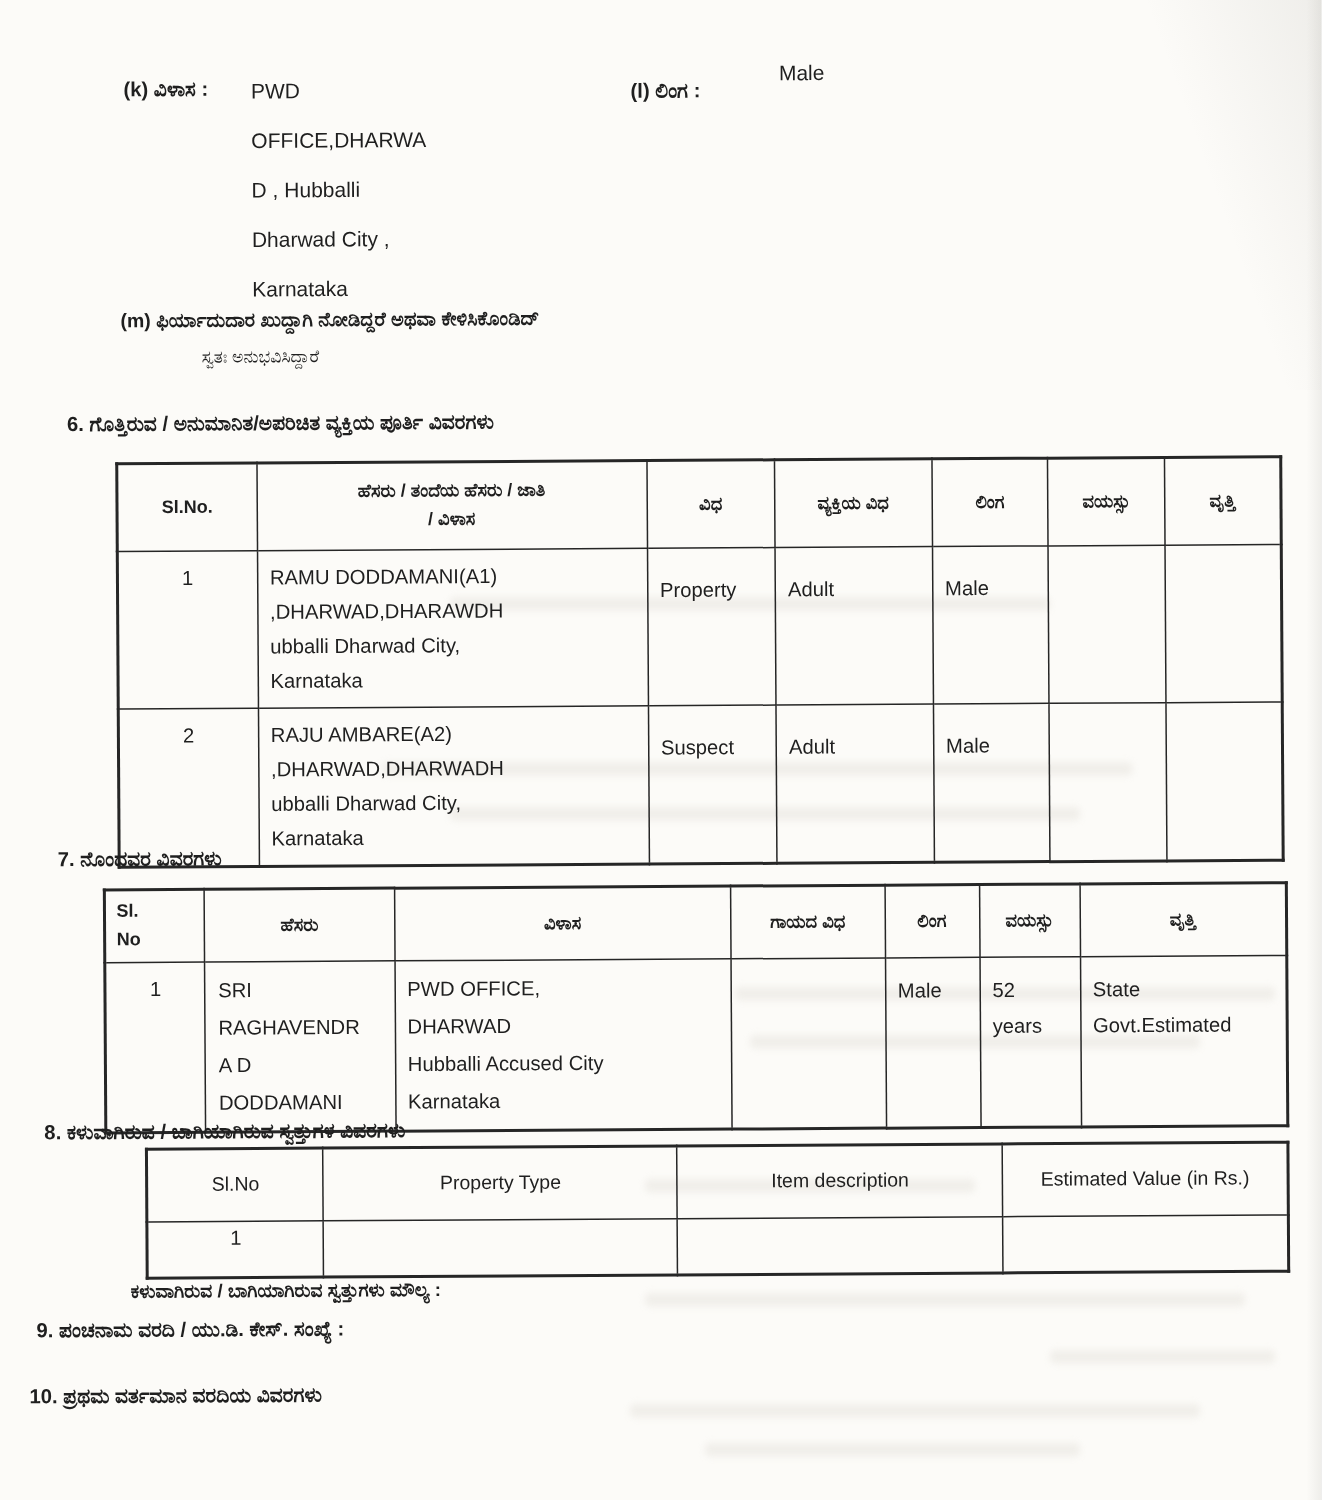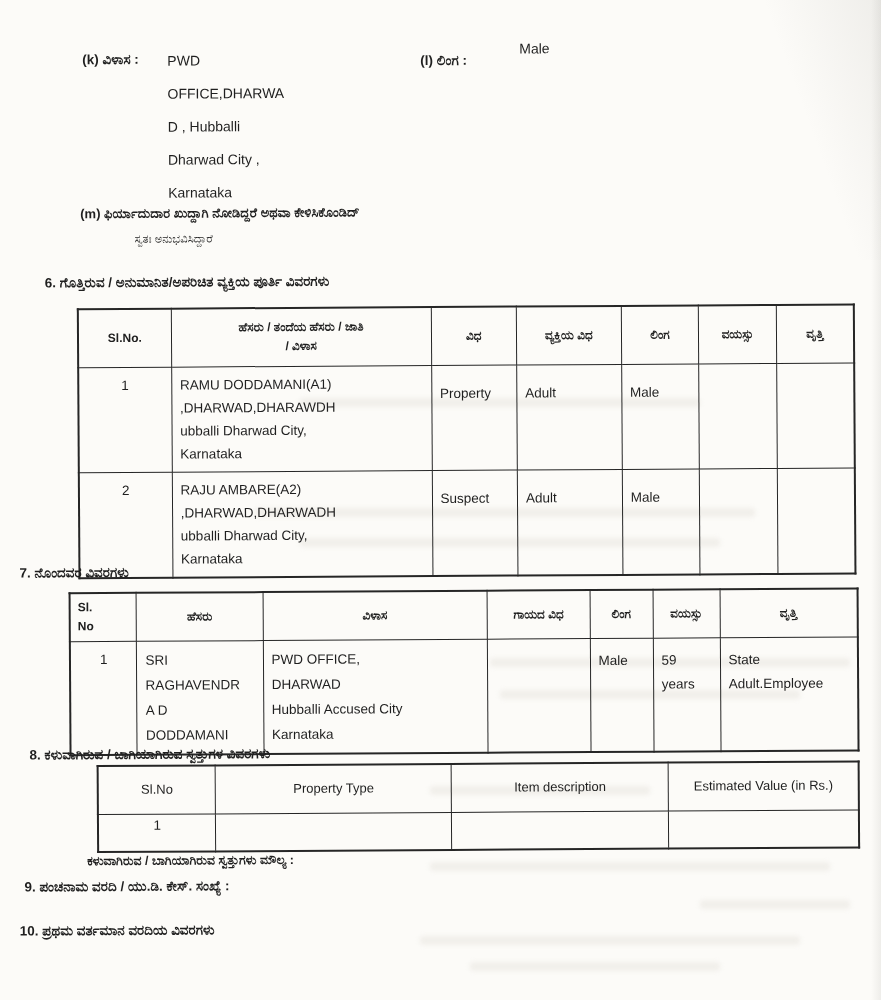--- a/index.html
+++ b/index.html
@@ -180,21 +180,21 @@
           <td class="midpad">Suspect</td>
           <td class="midpad">Adult</td>
           <td class="midpad">Male</td>
           <td></td>
           <td></td>
         </tr>
       </tbody>
         </table>
     </div>
 
-    <span class="abs section-title" style="left:19px;top:563px;">7. ನೊಂದವರ ವಿವರಗಳು</span>
+    <span class="abs section-title" style="left:38px;top:563px;">7. ನೊಂದವರ ವಿವರಗಳು</span>
 
     <div class="abs" style="left:68px;top:590px;width:790px;">
       <table class="t7">
         <colgroup>
           <col style="width:8.5%">
             <col style="width:16%">
             <col style="width:28.5%">
           <col style="width:13%">
             <col style="width:8%">
             <col style="width:8.5%">
@@ -216,24 +216,24 @@
           <td class="name">SRI
 RAGHAVENDR
 A D
 DODDAMANI</td>
           <td class="addr">PWD OFFICE,
 DHARWAD
 Hubballi Accused City
 Karnataka</td>
           <td></td>
           <td class="toppad">Male</td>
-          <td class="toppad">59
+          <td class="toppad">52
 years</td>
           <td class="toppad">State
-Adult.Employee</td>
+Govt.Estimated</td>
         </tr>
       </tbody>
         </table>
     </div>
 
     <span class="abs section-title" style="left:28px;top:745px;">8. ಕಳುವಾಗಿರುವ / ಬಾಗಿಯಾಗಿರುವ ಸ್ವತ್ತುಗಳ ವಿವರಗಳು</span>
 
     <div class="abs" style="left:95px;top:763px;width:763px;">
       <table class="t8">
         <colgroup>

